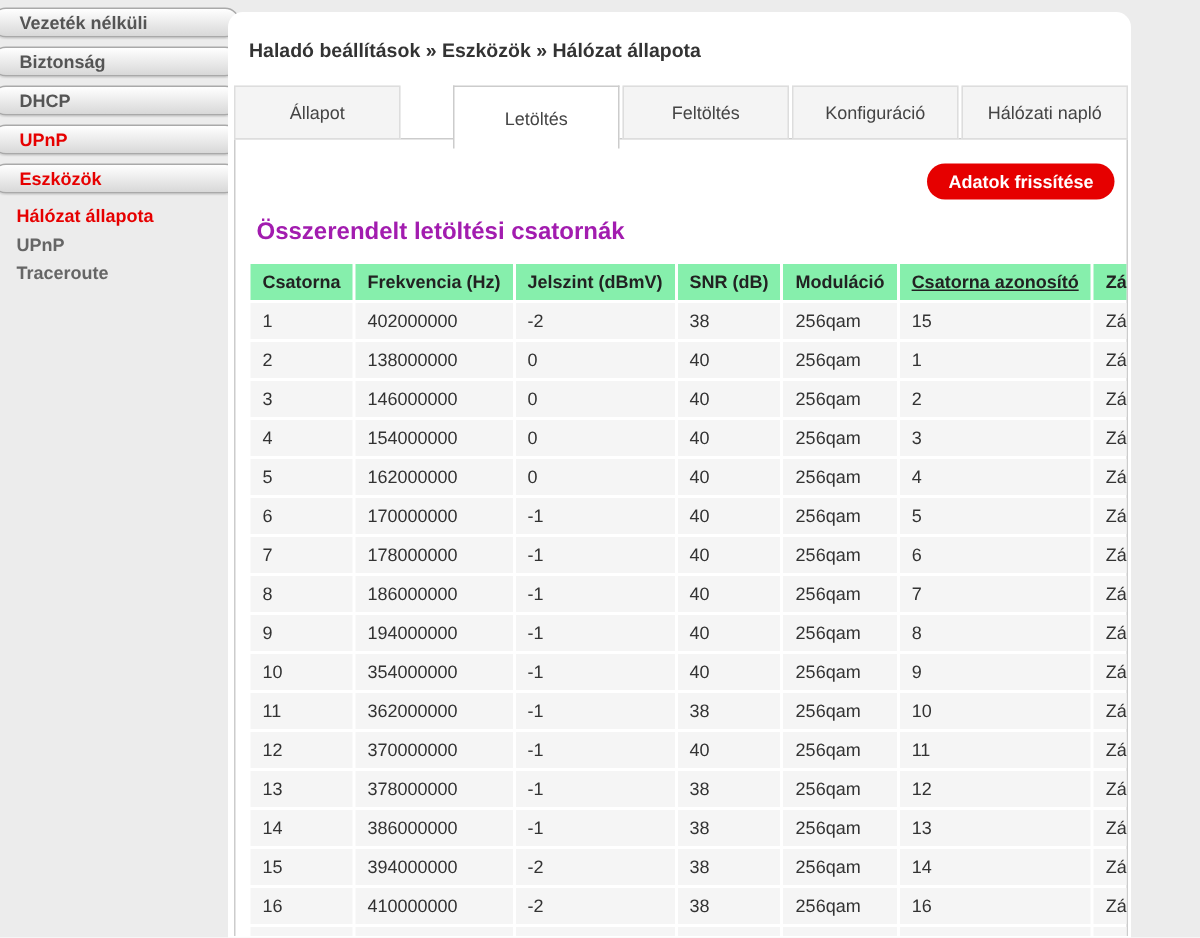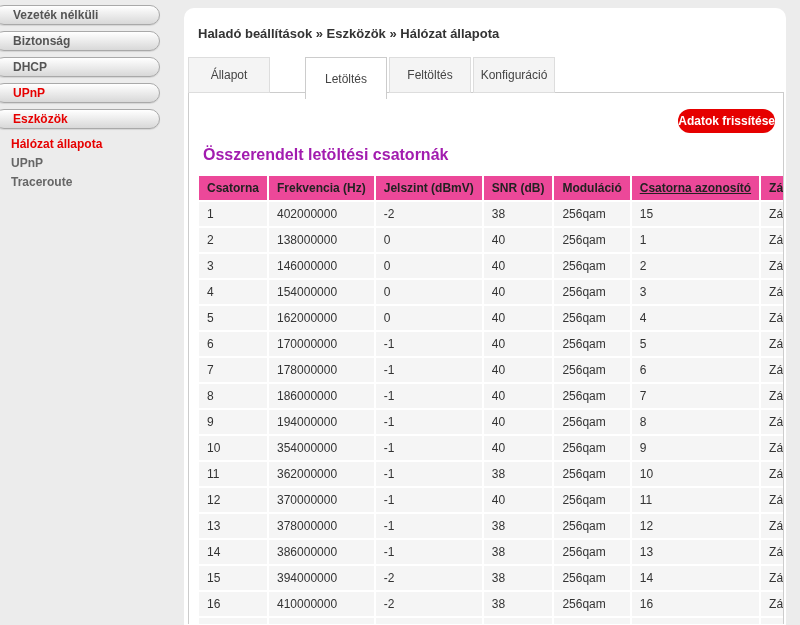--- a/index.html
+++ b/index.html
@@ -23,63 +23,63 @@
   .pill.active { color:#e60000; }
   .submenu { margin-top:6px; }
   .subitem {
     padding:2px 0 2px 11px; font-size:12px; font-weight:bold;
     color:#666; line-height:15px; cursor:pointer;
   }
   .subitem.active { color:#e60000; }
 
   
   .card {
-    position:absolute; left:184px; top:8px; width:602px; height:617px;
+    position:absolute; left:152px; top:8px; width:602px; height:617px;
     background:#fff; border-radius:10px 10px 0 0; box-sizing:border-box;
   }
   .breadcrumb {
     padding:18px 0 0 14px; font-size:13px; font-weight:bold; color:#333;
     line-height:15px;
   }
 
   
   .tabbar { display:flex; margin:16px 0 0 4px; height:36px; position:relative; z-index:2; align-items:flex-start; }
   .tab {
-    box-sizing:border-box; width:82px; height:36px; margin-right:2px;
+    box-sizing:border-box; width:114px; height:36px; margin-right:2px;
     background:#f4f4f4; border:1px solid #ddd;
     display:flex; align-items:center; justify-content:center;
     font-size:12px; color:#444; cursor:pointer; white-space:nowrap;
   }
   .tab.active {
     background:#fff; border:1px solid #ccc; border-bottom:none;
     height:42px; z-index:3;margin-left:33px;
   }
 
   
   .panel {
     position:relative; z-index:1; margin:-1px 2px 0 4px;
     border:1px solid #ccc; border-bottom:none; background:#fff;
     box-sizing:border-box; height:532px; overflow:hidden;
   }
   .btnrow { text-align:right; padding:16px 8px 0 0; }
   .refresh-btn {
     display:inline-block; background:#e60000; color:#fff;
     font-family:"Liberation Sans", sans-serif;
     font-size:12px; font-weight:bold; border:none; border-radius:12px;
-    padding:5px 0; cursor:pointer;
+    padding:5px 14px; cursor:pointer;
   }
   .table-title { margin:14px 0 0 14px; font-size:16px; font-weight:bold; color:#a21caf; line-height:15px; }
 
   
   table.channels {
     border-collapse:separate; border-spacing:2px;
     margin:12px 0 0 8px; font-size:12px; color:#333;
   }
   table.channels th {
-    background:#ec4899; font-weight:bold; text-align:left;
+    background:#86efac; font-weight:bold; text-align:left;
     padding:4px 8px; line-height:16px; color:#222; white-space:nowrap;
   }
   table.channels td {
     background:#f5f5f5; padding:4px 8px; line-height:16px; white-space:nowrap;
   }
   table.channels th:nth-child(1){ width:45px; }
   table.channels th:nth-child(2){ width:76px; }
   table.channels th:nth-child(3){ width:82px; }
   table.channels th:nth-child(4){ width:46px; }
   table.channels th:nth-child(5){ width:44px; }
@@ -144,20 +144,23 @@
       </div>
 
       <div class="tab">
         <span>Feltöltés</span>
       </div>
 
       <div class="tab">
         <span>Konfiguráció</span>
       </div>
 
+      <div class="tab">
+        <span>Hálózati napló</span>
+      </div>
     </div>
 
   <section class="panel">
 
     <div class="btnrow">
       <button class="refresh-btn">Adatok frissítése</button>
     </div>
 
     <h2 class="table-title">Összerendelt letöltési csatornák</h2>
 

